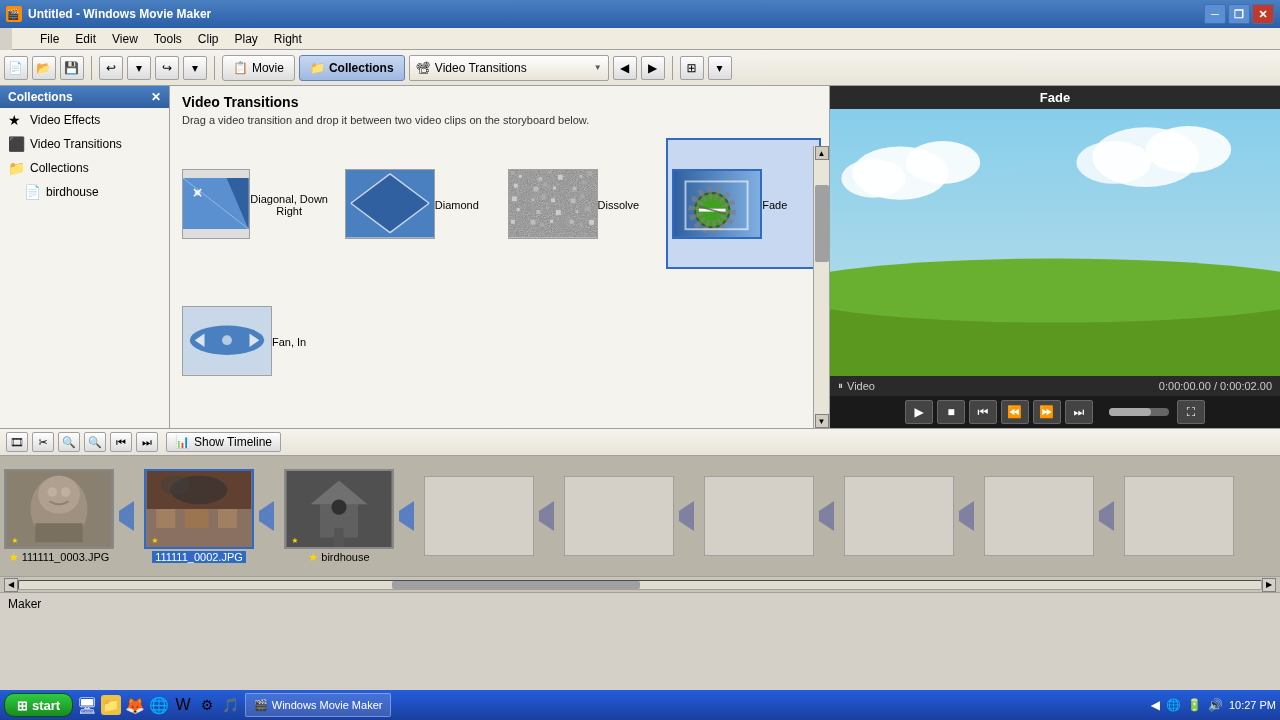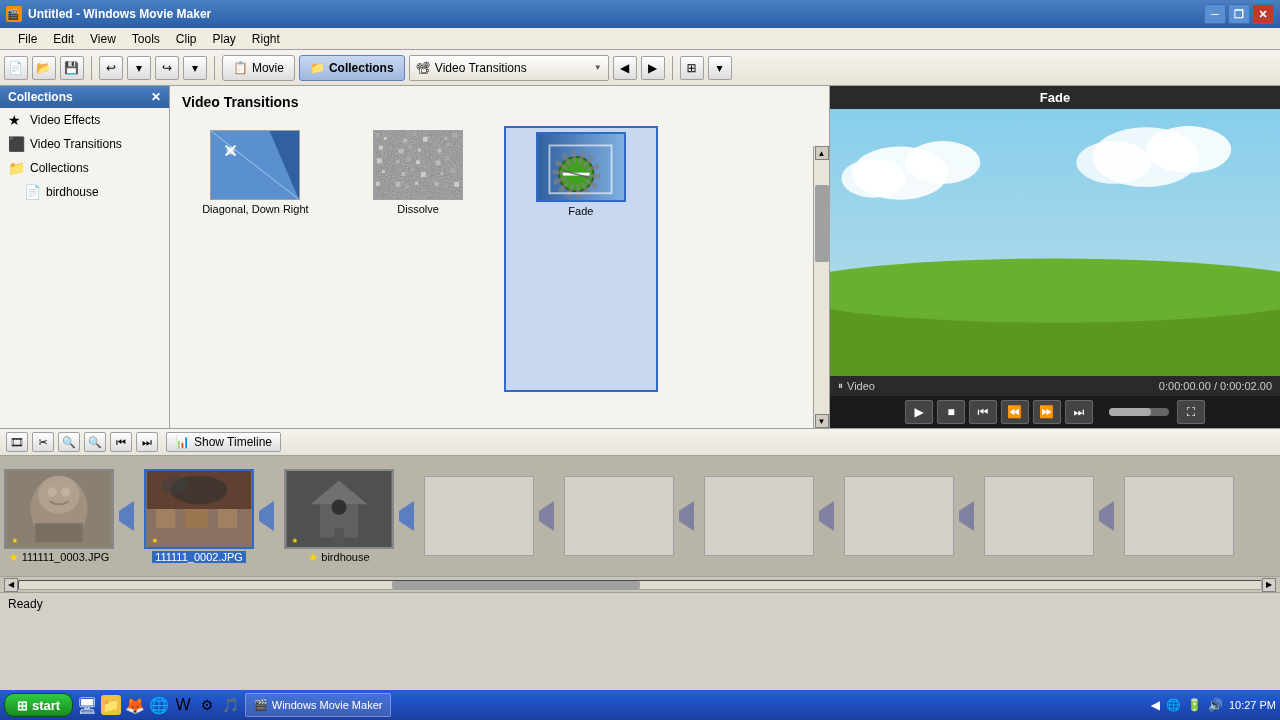--- a/index.html
+++ b/index.html
@@ -24,21 +24,22 @@
       border-radius: 2px;
     }
     .title-btn.close { background: #c0392b; }
 
     
     #menubar {
       height: 22px;
       background: #f0ece0;
       display: flex; align-items: center;
       border-bottom: 1px solid #a0a0a0;
-      padding: 0 10px;
+      padding: 0 20px;
+      margin-left: 12px;
     }
     .menu-item {
       padding: 2px 8px;
       cursor: pointer;
       font-size: 12px;
     }
 
     
     #toolbar {
       height: 36px;
@@ -139,21 +140,21 @@
     #transitions-desc { font-size: 11px; color: #333; }
     #transitions-grid {
       padding: 8px;
       display: grid;
       grid-template-columns: repeat(4, 1fr);
       gap: 8px;
       overflow-y: auto;
       height: calc(100% - 60px);
     }
     .transition-item {
-      display: flex; flex-direction: column; align-items: center;
+      display: flex; align-items: center;
       cursor: pointer; padding: 4px;
     }
     .transition-thumb {
       width: 90px; height: 70px;
       border: 1px solid #a0a0a0;
       display:flex;align-items:center;justify-content:center;
       background: #ddd;
       overflow: hidden;
     }
     .transition-thumb.selected { border: 2px solid #316ac5; background: #d0e0f8; }
@@ -446,38 +447,52 @@
     </div>
     <div class="nav-item nav-indent">
       <span class="nav-icon">📄</span>
       <span>birdhouse</span>
     </div>
   </div>
 
   <div id="center-panel">
     <div id="transitions-header">
       <div id="transitions-title">Video Transitions</div>
+      <div id="transitions-desc">Drag a video transition and drop it between two video clips on the storyboard below.</div>
     </div>
     <div id="transitions-grid">
 
       <div class="transition-item">
         <div class="transition-thumb">
           <svg viewBox="0 0 90 70" xmlns="http://www.w3.org/2000/svg">
             <rect width="90" height="70" fill="#4a80c0"></rect>
             <polygon points="0,0 60,0 90,70 0,70" fill="#5a90d0"></polygon>
             <polygon points="60,0 90,0 90,70" fill="#3060a0"></polygon>
             <line x1="0" y1="0" x2="90" y2="70" stroke="white" stroke-width="1" opacity="0.5"></line>
             <circle cx="20" cy="20" r="4" fill="white" opacity="0.6"></circle>
             <line x1="15" y1="15" x2="25" y2="25" stroke="white" stroke-width="2"></line>
             <line x1="25" y1="15" x2="15" y2="25" stroke="white" stroke-width="2"></line>
           </svg>
         </div>
         <div class="transition-label">Diagonal, Down Right</div>
       </div>
 
+      <div class="transition-item">
+        <div class="transition-thumb">
+          <svg viewBox="0 0 90 70" xmlns="http://www.w3.org/2000/svg">
+            <rect width="90" height="70" fill="#4a80c0"></rect>
+            <polygon points="45,5 85,35 45,65 5,35" fill="#3060a0"></polygon>
+            <line x1="45" y1="5" x2="85" y2="35" stroke="white" stroke-width="1.5" opacity="0.7"></line>
+            <line x1="85" y1="35" x2="45" y2="65" stroke="white" stroke-width="1.5" opacity="0.7"></line>
+            <line x1="45" y1="65" x2="5" y2="35" stroke="white" stroke-width="1.5" opacity="0.7"></line>
+            <line x1="5" y1="35" x2="45" y2="5" stroke="white" stroke-width="1.5" opacity="0.7"></line>
+          </svg>
+        </div>
+        <div class="transition-label">Diamond</div>
+      </div>
 
       <div class="transition-item">
         <div class="transition-thumb">
           <svg viewBox="0 0 90 70" xmlns="http://www.w3.org/2000/svg">
             <rect width="90" height="70" fill="#888"></rect>
             <rect x="0" y="0" width="90" height="70" fill="url(#noise)"></rect>
             <defs>
               <filter id="noiseFilter">
                   <feTurbulence type="fractalNoise" baseFrequency="0.9" numOctaves="4" stitchTiles="stitch"></feTurbulence>
                   <feColorMatrix type="saturate" values="0"></feColorMatrix>
@@ -549,20 +564,35 @@
             <circle cx="40" cy="42" r="18" fill="none" stroke="#808080" stroke-width="14" stroke-dasharray="4 4" opacity="0.7"></circle>
             <line x1="26" y1="42" x2="54" y2="42" stroke="white" stroke-width="3"></line>
             <line x1="26" y1="38" x2="54" y2="46" stroke="#606060" stroke-width="2" opacity="0.8"></line>
 
             <rect x="12" y="12" width="65" height="50" fill="none" stroke="white" stroke-width="2" opacity="0.6"></rect>
           </svg>
         </div>
         <div class="transition-label">Fade</div>
       </div>
 
+      <div class="transition-item">
+        <div class="transition-thumb">
+          <svg viewBox="0 0 90 70" xmlns="http://www.w3.org/2000/svg">
+            <rect width="90" height="70" fill="#c8d8e8"></rect>
+
+            <ellipse cx="45" cy="35" rx="38" ry="15" fill="#4a80c0"></ellipse>
+
+            <polygon points="12,35 22,28 22,42" fill="white" opacity="0.8"></polygon>
+            <polygon points="78,35 68,28 68,42" fill="white" opacity="0.8"></polygon>
+
+            <circle cx="45" cy="35" r="5" fill="white" opacity="0.6"></circle>
+          </svg>
+        </div>
+        <div class="transition-label">Fan, In</div>
+      </div>
 
 
 
     </div>
 
     <div style="position:absolute;right:0;top:60px;width:16px;height:calc(100% - 60px);background:#e8e4d8;border-left:1px solid #a0a0a0;display:flex;flex-direction:column;align-items:center;">
       <div style="width:14px;height:14px;background:#d0ccc0;border:1px solid #808080;display:flex;align-items:center;justify-content:center;font-size:8px;cursor:pointer;">▲</div>
       <div style="flex:1;width:14px;background:#e8e4d8;position:relative;">
         <div style="position:absolute;top:10%;width:100%;height:30%;background:#a0a0a0;border-radius:2px;"></div>
       </div>
@@ -755,21 +785,21 @@
 
 <div id="storyboard-scrollbar">
   <div class="scroll-left">◀</div>
   <div class="h-scrollbar">
     <div class="h-scrollbar-thumb"></div>
   </div>
   <div class="scroll-right">▶</div>
 </div>
 
 <div id="statusbar">
-  <span>Ready</span>
+  <span>Maker</span>
 </div>
 
 <div id="taskbar">
   <div id="start-btn">
     <span>⊞</span>
     <span>start</span>
   </div>
   <div class="taskbar-icon" style="color:white;font-size:16px;">🖥</div>
   <div class="taskbar-icon" style="background:#f0c040;border-radius:3px;">📁</div>
   <div class="taskbar-icon" style="font-size:16px;">🦊</div>

